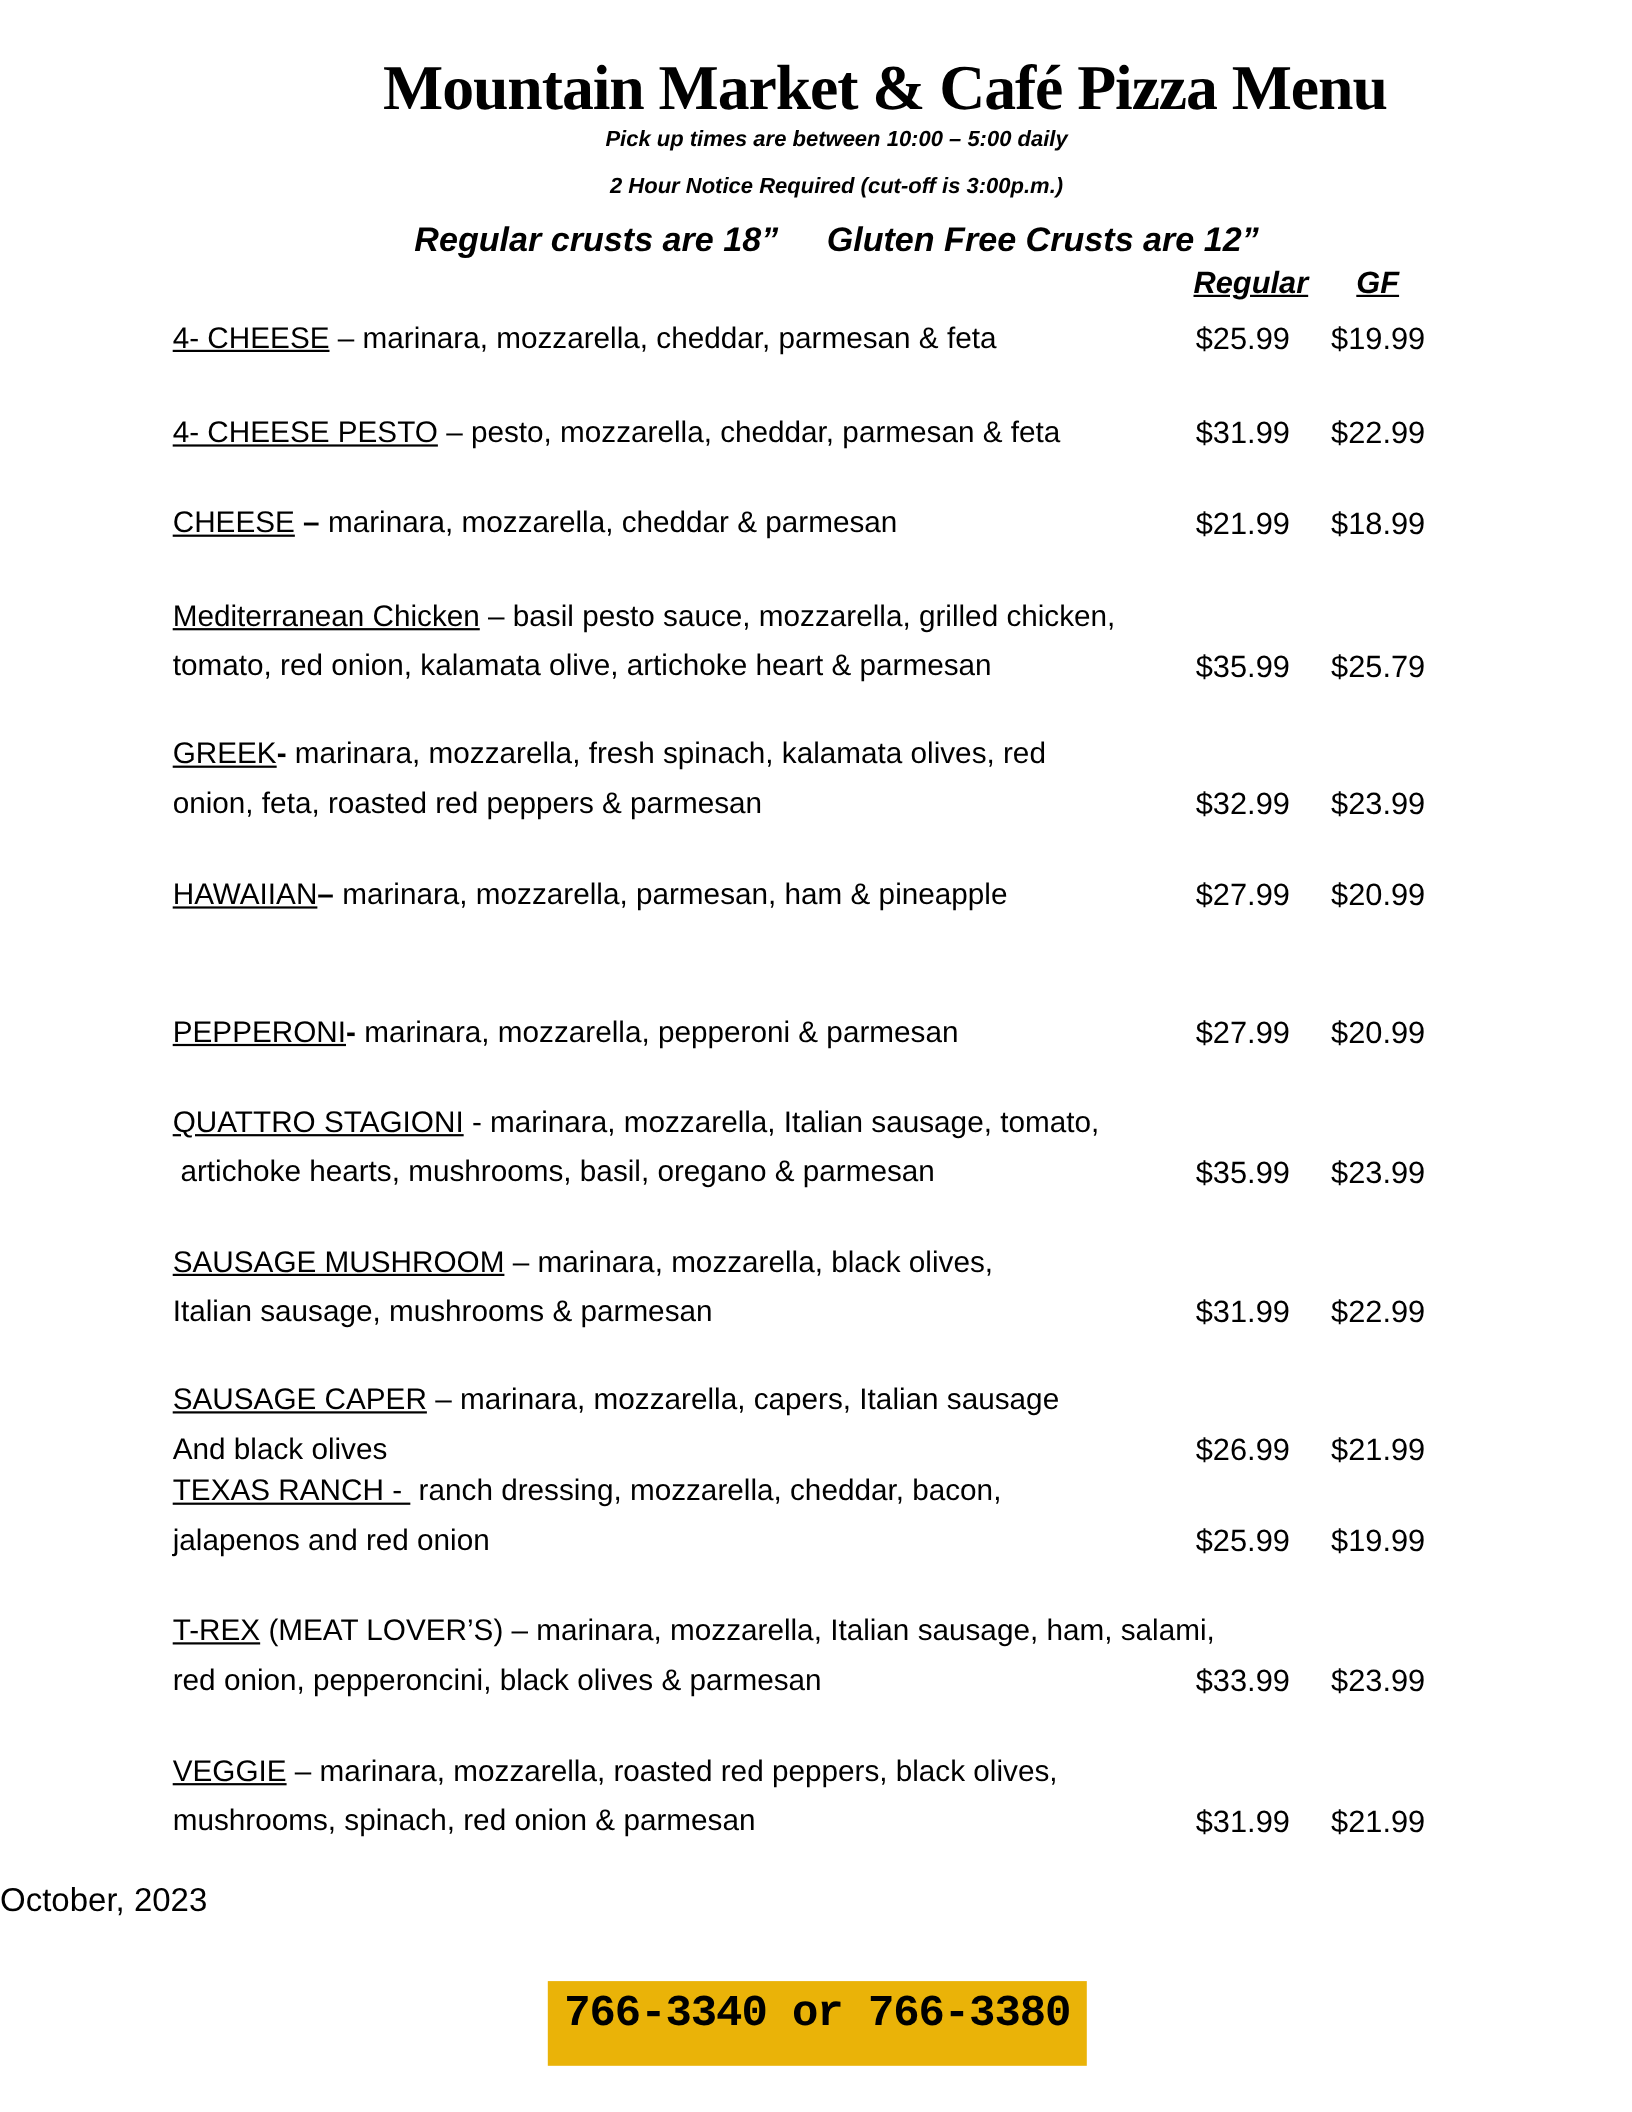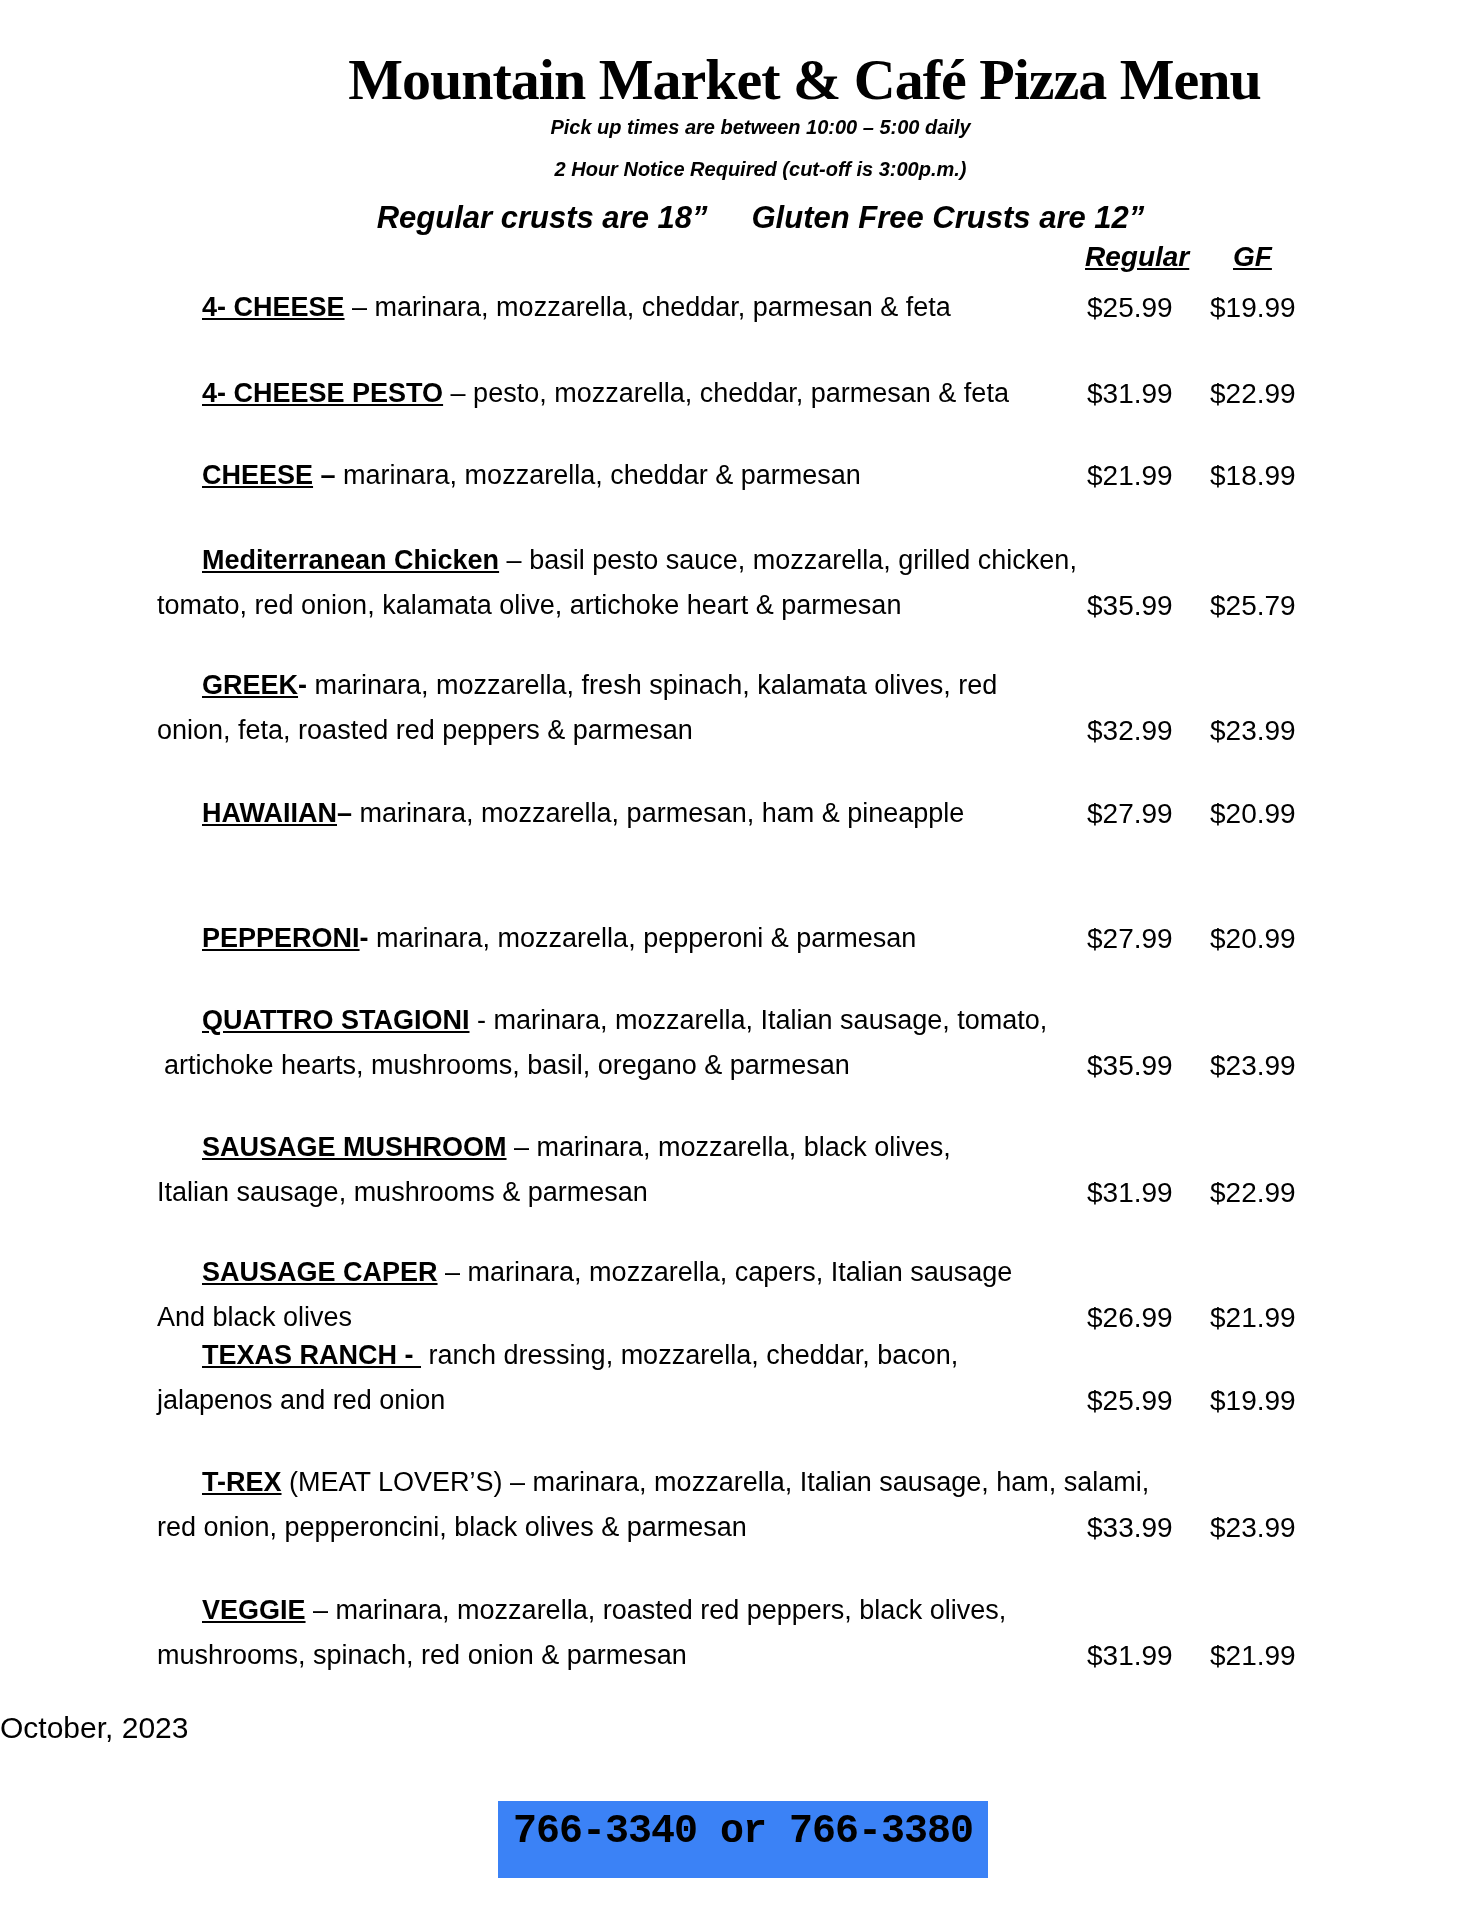--- a/index.html
+++ b/index.html
@@ -70,24 +70,23 @@
     left: 157px;
     width: 1180px;
   }
   .line {
     position: relative;
     height: 45px;
     line-height: 45px;
     white-space: nowrap;
   }
   .nm {
-    font-weight: 700;
+    font-weight: 400;
     text-decoration: underline;
     white-space: pre;
-    margin-left: 45px;
   }
   .sep { white-space: pre; }
   .sep.b { font-weight: 700; }
   .desc { white-space: pre; }
   .desc.indent { padding-left: 7px; }
   .pr, .pg {
     position: absolute;
     top: 0;
     font-size: 28px;
     line-height: 45px;
@@ -101,21 +100,21 @@
     text-align: left;
     font-size: 30px;
     line-height: 45px;
   }
   .phone-banner {
     position: absolute;
     left: 498px;
     top: 1801px;
     width: 490px;
     height: 77px;
-    background: #3b82f6;
+    background: #eab308;
     text-align: center;
     font-family: "Liberation Mono", monospace;
     font-weight: 700;
     font-size: 40px;
     line-height: 62px;
     letter-spacing: -1px;
     white-space: nowrap;
   }
 </style>
 </head>

